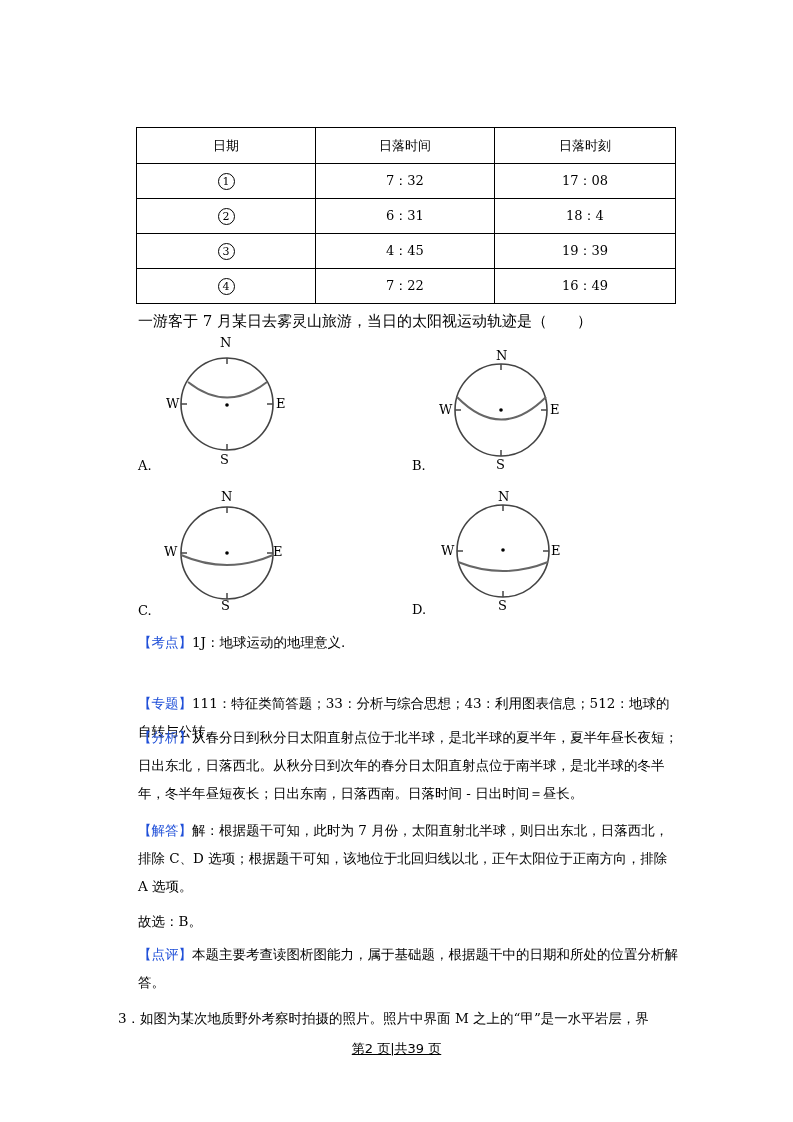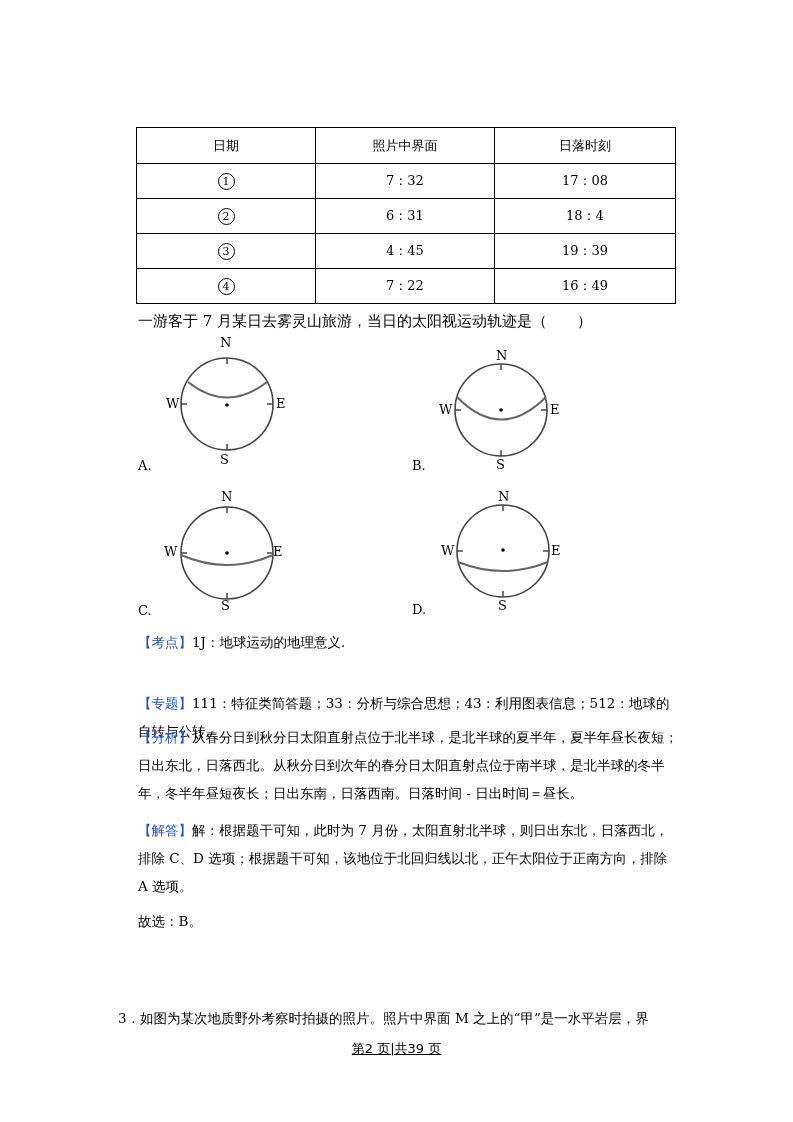--- a/index.html
+++ b/index.html
@@ -29,21 +29,21 @@
 </style>
 </head>
 <body>
 
 <div class="page">
 
   <table class="sun">
     <tbody>
         <tr>
       <th class="col1">日期</th>
-      <th class="col2">照片中界面</th>
+      <th class="col2">日落时间</th>
       <th class="col3">日落时刻</th>
     </tr>
     <tr>
       <td><span class="circ">1</span></td>
       <td>7：32</td>
       <td>17：08</td>
     </tr>
     <tr>
       <td><span class="circ">2</span></td>
       <td>6：31</td>
@@ -143,17 +143,20 @@
   <div class="para" style="top:723px; line-height:28px;">
     <span class="tag" style="color: rgb(31, 79, 216);">【分析】</span><span>从春分日到秋分日太阳直射点位于北半球，是北半球的夏半年，夏半年昼长夜短；日出东北，日落西北。从秋分日到次年的春分日太阳直射点位于南半球，是北半球的冬半年，冬半年昼短夜长；日出东南，日落西南。日落时间 - 日出时间＝昼长。</span>
   </div>
 
   <div class="para" style="top:816px;">
     <span class="tag" style="color: rgb(31, 79, 216);">【解答】</span><span>解：根据题干可知，此时为 7 月份，太阳直射北半球，则日出东北，日落西北，排除 C、D 选项；根据题干可知，该地位于北回归线以北，正午太阳位于正南方向，排除 A 选项。</span>
   </div>
 
   <div class="para" style="top:907px;">故选：B。</div>
 
+  <div class="para" style="top:940px;">
+    <span class="tag" style="color: rgb(31, 79, 216);">【点评】</span><span>本题主要考查读图析图能力，属于基础题，根据题干中的日期和所处的位置分析解答。</span>
+  </div>
 
   <div class="para" style="top:1004px; left:118px; width:560px;">3．如图为某次地质野外考察时拍摄的照片。照片中界面 M 之上的“甲”是一水平岩层，界</div>
 
   <div class="footer">第2 页|共39 页</div>
 </div>
 
 </body></html>

